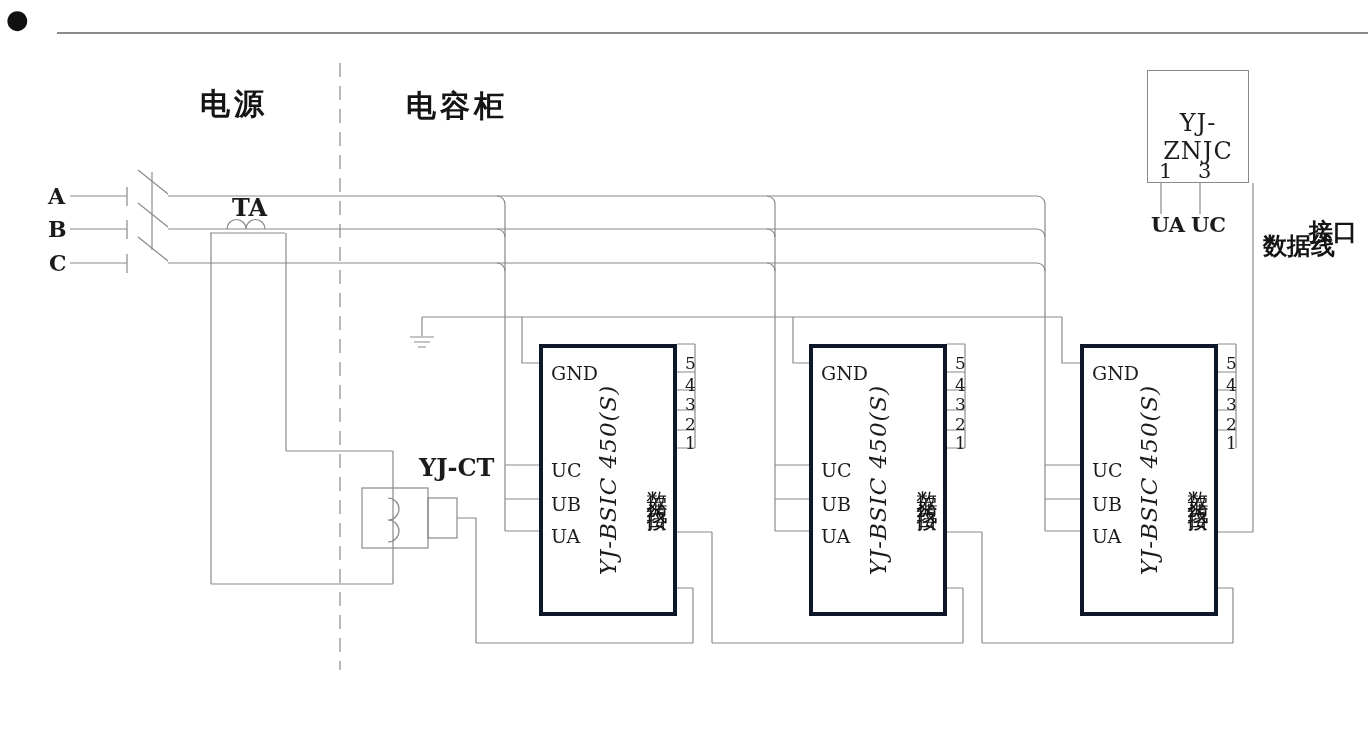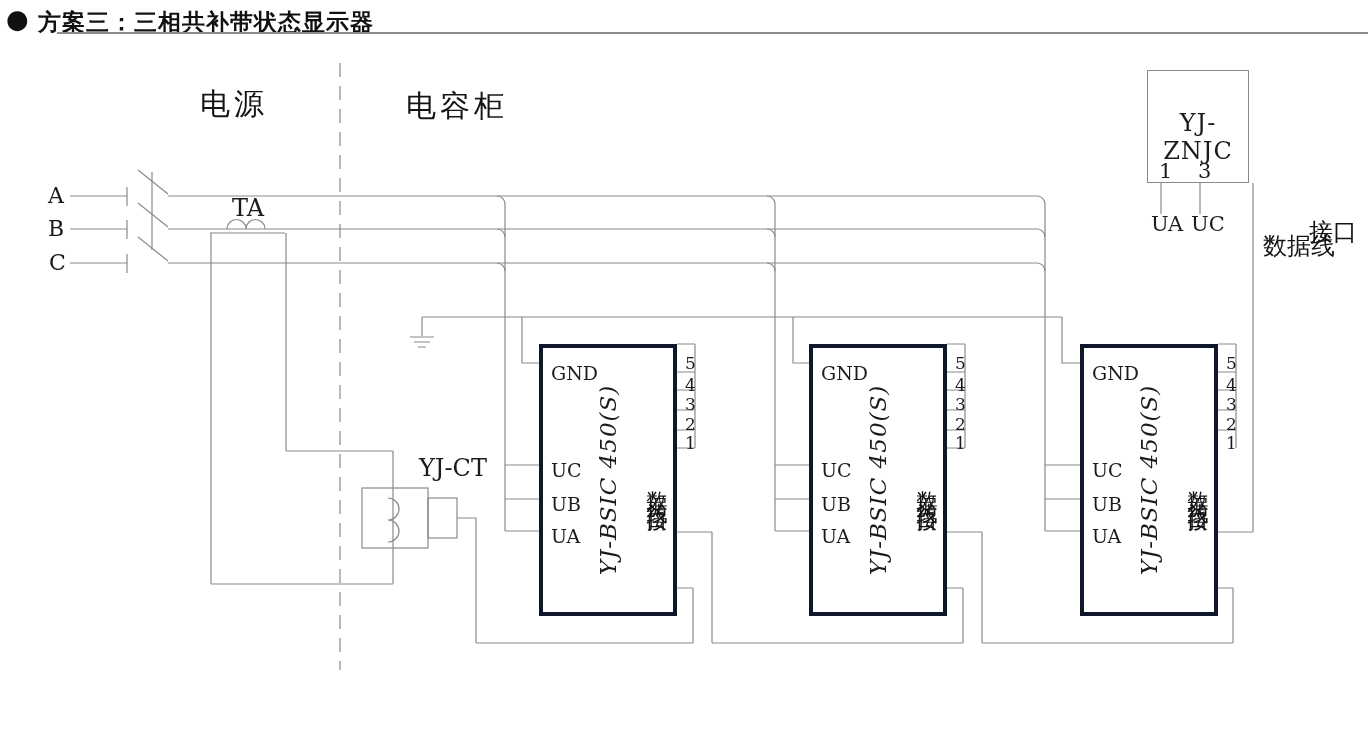--- a/index.html
+++ b/index.html
@@ -1,18 +1,18 @@
 <!DOCTYPE html>
 <html><head>
 <meta charset="utf-8">
 <style>
   html,body{margin:0;padding:0;background:#fff;}
   .stage{position:relative;width:1368px;height:753px;background:#fff;overflow:hidden;
          font-family:"DejaVu Serif","Liberation Serif",serif;color:#1b1b1b;}
-  .lbl{position:absolute;white-space:nowrap;line-height:1;}
+  .lbl{position:absolute;white-space:nowrap;line-height:1;font-weight:bold;}
   .title-bullet{position:absolute;left:6px;top:4px;font-size:26px;color:#111;
                 font-family:"DejaVu Sans","Liberation Sans",sans-serif;}
   .title-text{position:absolute;left:38px;top:7px;font-size:23px;font-weight:bold;color:#111;
               font-family:"DejaVu Sans","Liberation Sans",sans-serif;letter-spacing:1px;}
   .title-rule{position:absolute;left:57px;top:32px;width:1311px;height:2px;background:#8c8c8c;}
   .zone{font-size:30px;color:#262626;letter-spacing:4px;}
   .phase{font-size:22px;}
   .small-cad{font-size:24px;}
   svg.wires{position:absolute;left:0;top:0;}
   .bsic{position:absolute;top:344px;width:138px;height:272px;border:4px solid #0f172a;
@@ -28,21 +28,20 @@
   .znjc-name{position:absolute;left:0;right:0;top:38px;text-align:center;font-size:24px;letter-spacing:1px;}
   .znjc-pin{position:absolute;top:88px;font-size:21px;}
   .cn{color:#141414;}
 </style>
 </head>
 <body>
 
 <div class="stage">
 
   <span class="title-bullet">●</span>
-  <span class="title-text">方案三：三相共补带状态显示器</span>
   <div class="title-rule"></div>
 
   <svg class="wires" width="1368" height="753" viewBox="0 0 1368 753">
     <g stroke="#8a8a8a" stroke-width="1.2" fill="none">
 
       <path d="M340,63 V670" stroke-dasharray="14 9"></path>
 
       <g>
         <path d="M70,196 H127 M168,196 H1037"></path>
         <path d="M70,229 H127 M168,229 H1037"></path>

